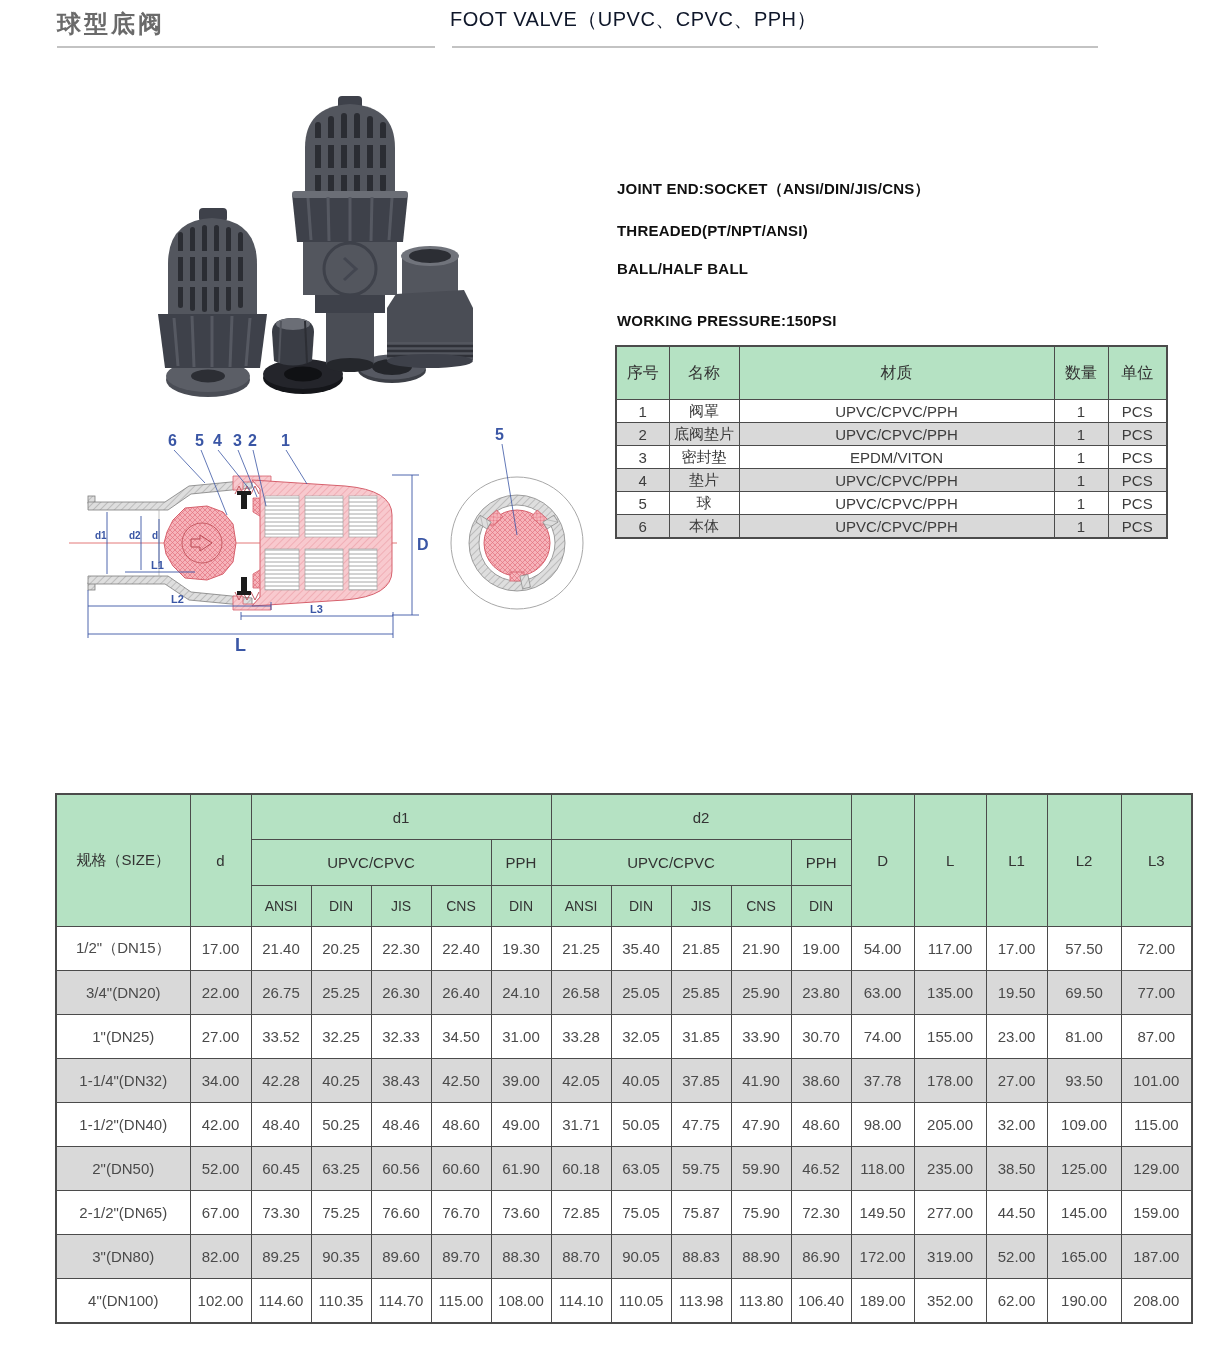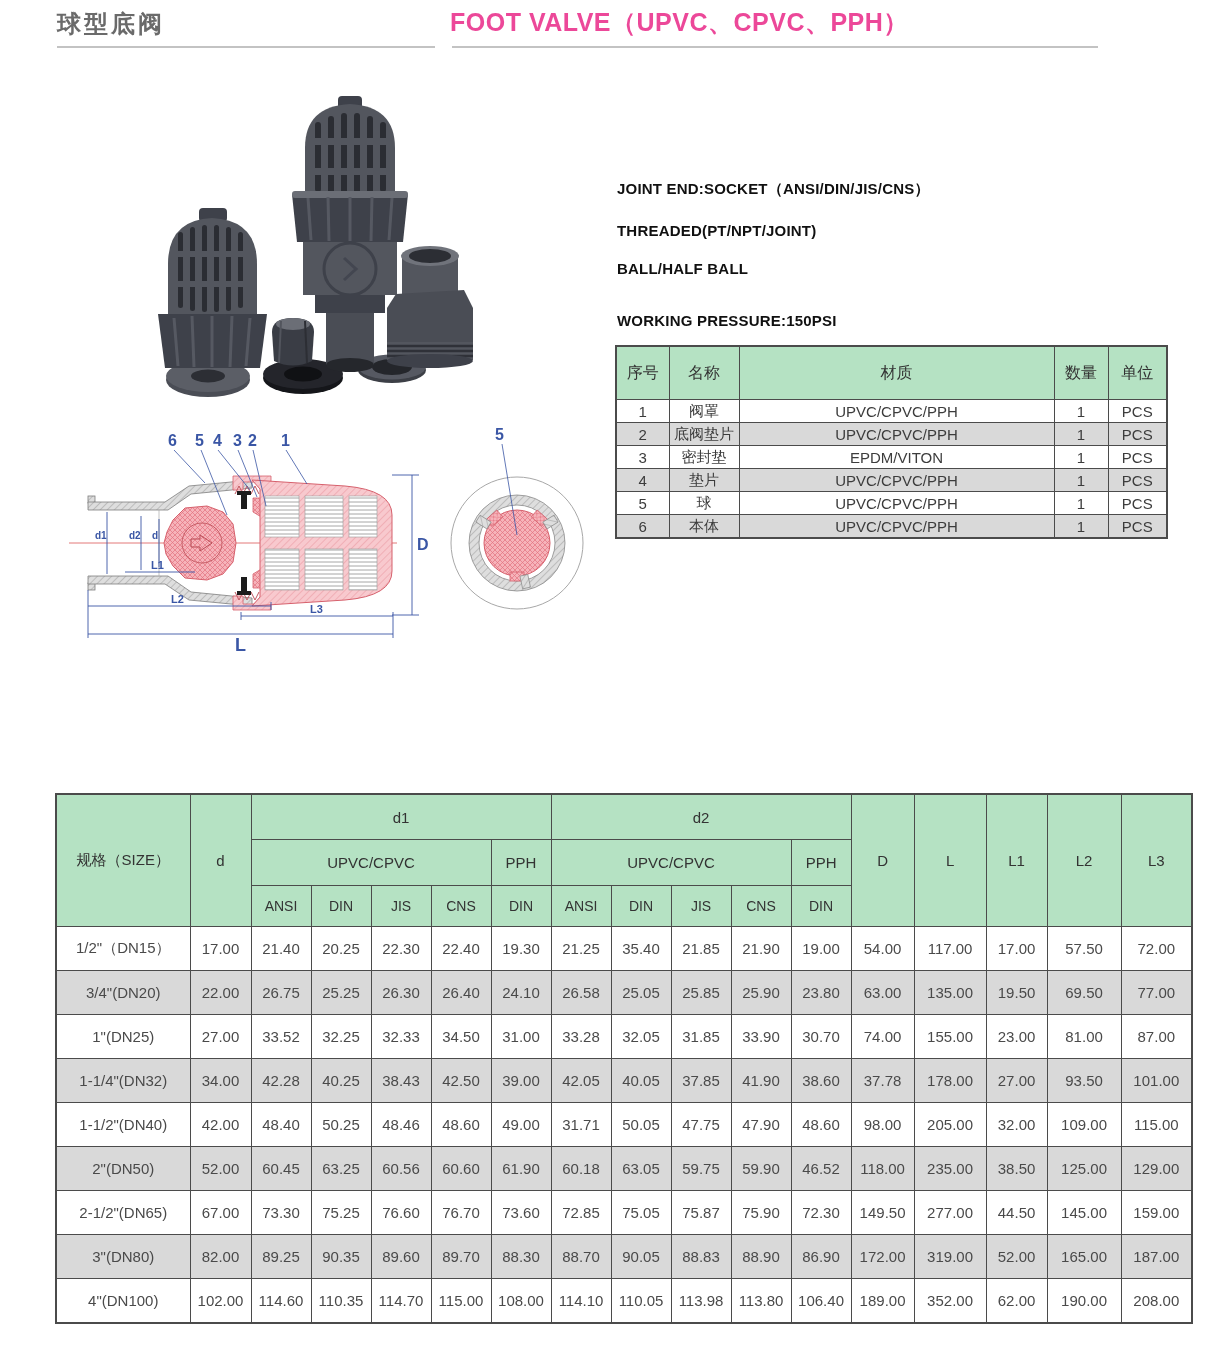--- a/index.html
+++ b/index.html
@@ -1,19 +1,19 @@
 <!DOCTYPE html>
 <html><head>
 <meta charset="utf-8">
 <style>
   html,body{margin:0;padding:0;background:#fff;}
   .page{position:relative;width:1220px;height:1354px;background:#fff;overflow:hidden;
         font-family:"Liberation Sans","DejaVu Sans",sans-serif;}
   .zh-title{position:absolute;left:57px;top:8px;font-size:24px;font-weight:bold;color:#6a6a6a;letter-spacing:3px;}
-  .en-title{position:absolute;left:450px;top:6px;font-size:25px;font-weight:bold;color:#ec4899;letter-spacing:.5px;}
+  .en-title{position:absolute;left:450px;top:6px;font-size:20px;font-weight:normal;color:#0f172a;letter-spacing:.5px;}
   .rule{position:absolute;height:2px;background:#c3c3c3;}
   .rule-left{left:57px;top:46px;width:378px;}
   .rule-right{left:452px;top:46px;width:646px;}
   .photo{position:absolute;left:100px;top:78px;}
   .drawing{position:absolute;left:55px;top:420px;}
   .spec-line{position:absolute;left:617px;font-size:15px;font-weight:bold;color:#101010;letter-spacing:.2px;white-space:nowrap;}
   .spec-1{top:180px}.spec-2{top:222px}.spec-3{top:260px}.spec-4{top:312px}
 
   table{border-collapse:collapse;table-layout:fixed;}
   .parts-table{position:absolute;left:615px;top:345px;width:551px;border:2px solid #4b4b4b;}
@@ -246,21 +246,21 @@
         <rect x="-4" y="-46" width="8" height="13" transform="translate(462,123) rotate(-58)"></rect>
         <rect x="-4" y="-46" width="8" height="13" transform="translate(462,123) rotate(58)"></rect>
         <rect x="-4" y="-46" width="8" height="13" transform="translate(462,123) rotate(168)"></rect>
       </g>
       <text x="440" y="20" font-family="Liberation Sans, sans-serif" font-size="16" font-weight="bold" fill="#3a56a5">5</text>
       <line x1="447" y1="24" x2="462" y2="115" stroke="#3a56a5" stroke-width="0.8"></line>
     </g>
   </svg>
 
   <div class="spec-line spec-1">JOINT END:SOCKET（ANSI/DIN/JIS/CNS）</div>
-  <div class="spec-line spec-2">THREADED(PT/NPT/JOINT)</div>
+  <div class="spec-line spec-2">THREADED(PT/NPT/ANSI)</div>
   <div class="spec-line spec-3">BALL/HALF BALL</div>
   <div class="spec-line spec-4">WORKING PRESSURE:150PSI</div>
 
   <table class="parts-table">
     <colgroup>
       <col style="width:53px">
         <col style="width:70px">
         <col style="width:315px">
         <col style="width:54px">
         <col style="width:59px">

